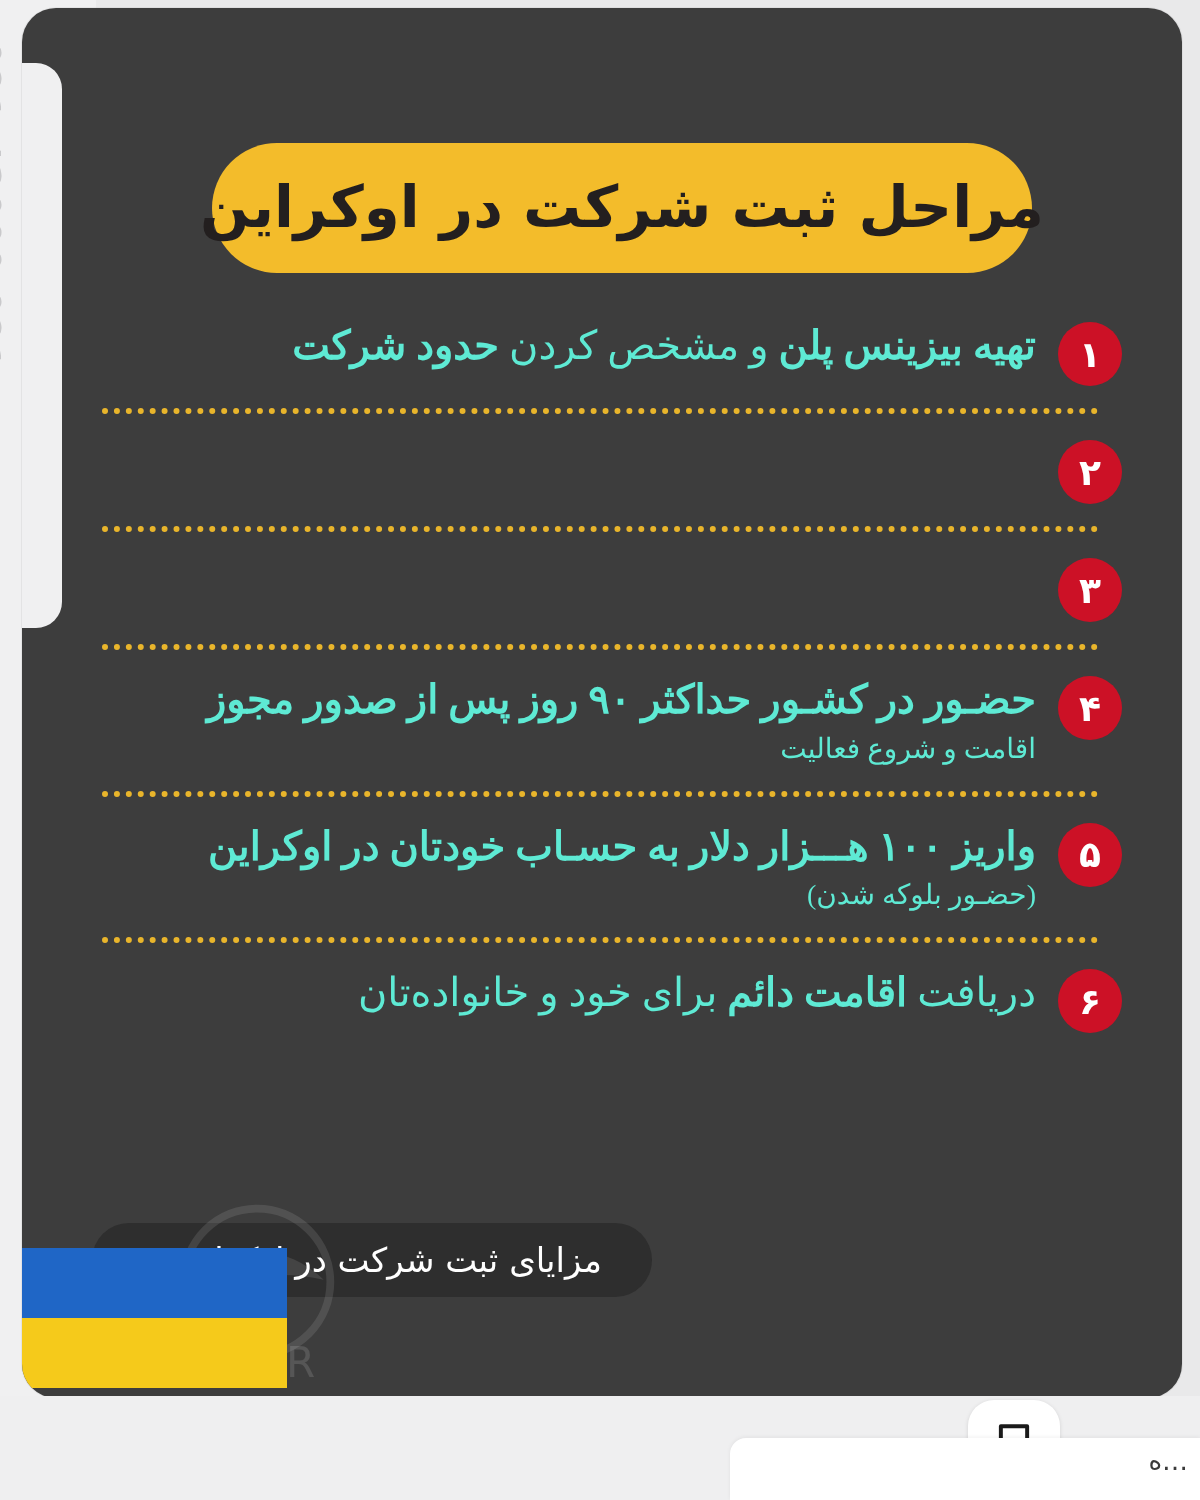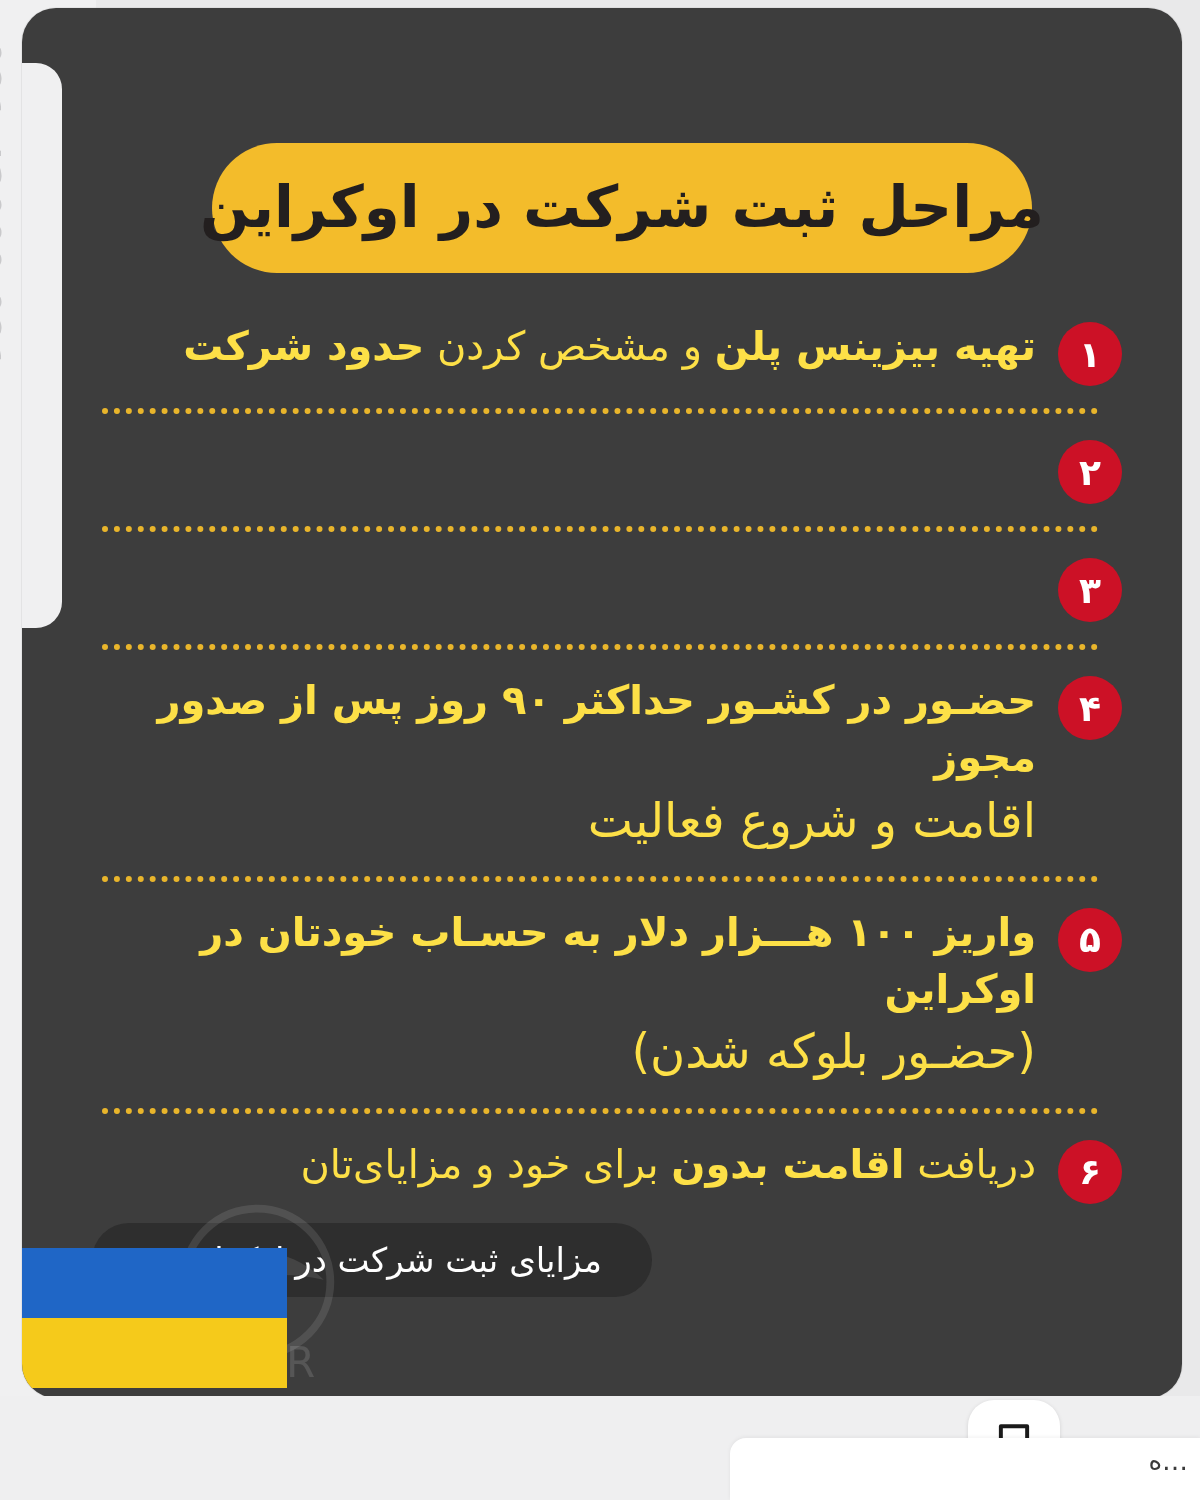--- a/index.html
+++ b/index.html
@@ -120,35 +120,36 @@
     display: flex;
     align-items: center;
     justify-content: center;
     font-size: 36px;
     font-weight: bold;
     margin-left: 22px;
     margin-top: 4px;
   }
   .step-text {
     flex: 1 1 auto;
-    color: #fde047;
+    color: #5eead4;
     font-size: 40px;
     line-height: 1.42;
     padding-left: 18px;
+    font-family: Liberation Serif, serif;
   }
   .step-text b {
     font-weight: bold;
   }
   .step-text .light {
     font-weight: normal;
   }
   .sub {
     display: block;
     font-weight: normal;
-    font-size: 48px;
+    font-size: 28px;
   }
 
   .divider {
     height: 0;
     border-top: 6px dotted #f3bc2b;
     margin: 12px 24px 12px 20px;
     opacity: 0.95;
   }
 
   
@@ -304,21 +305,21 @@
             <b>واریز ۱۰۰ هـــزار دلار به حسـاب خودتان در اوکراین</b>
             <span class="sub">(حضـور بلوکه شدن)</span>
           </div>
         </div>
 
         <div class="divider"></div>
 
         <div class="step">
           <div class="badge">۶</div>
           <div class="step-text">
-            <span class="light">دریافت </span><b>اقامت بدون</b><span class="light"> برای خود و مزایای‌تان</span>
+            <span class="light">دریافت </span><b>اقامت دائم</b><span class="light"> برای خود و خانواده‌تان</span>
           </div>
         </div>
 
       </div>
 
       <div class="footer-pill">
         <span>مزایای ثبت شرکت در اوکراین</span>
         <span class="chev">«</span>
       </div>
 

